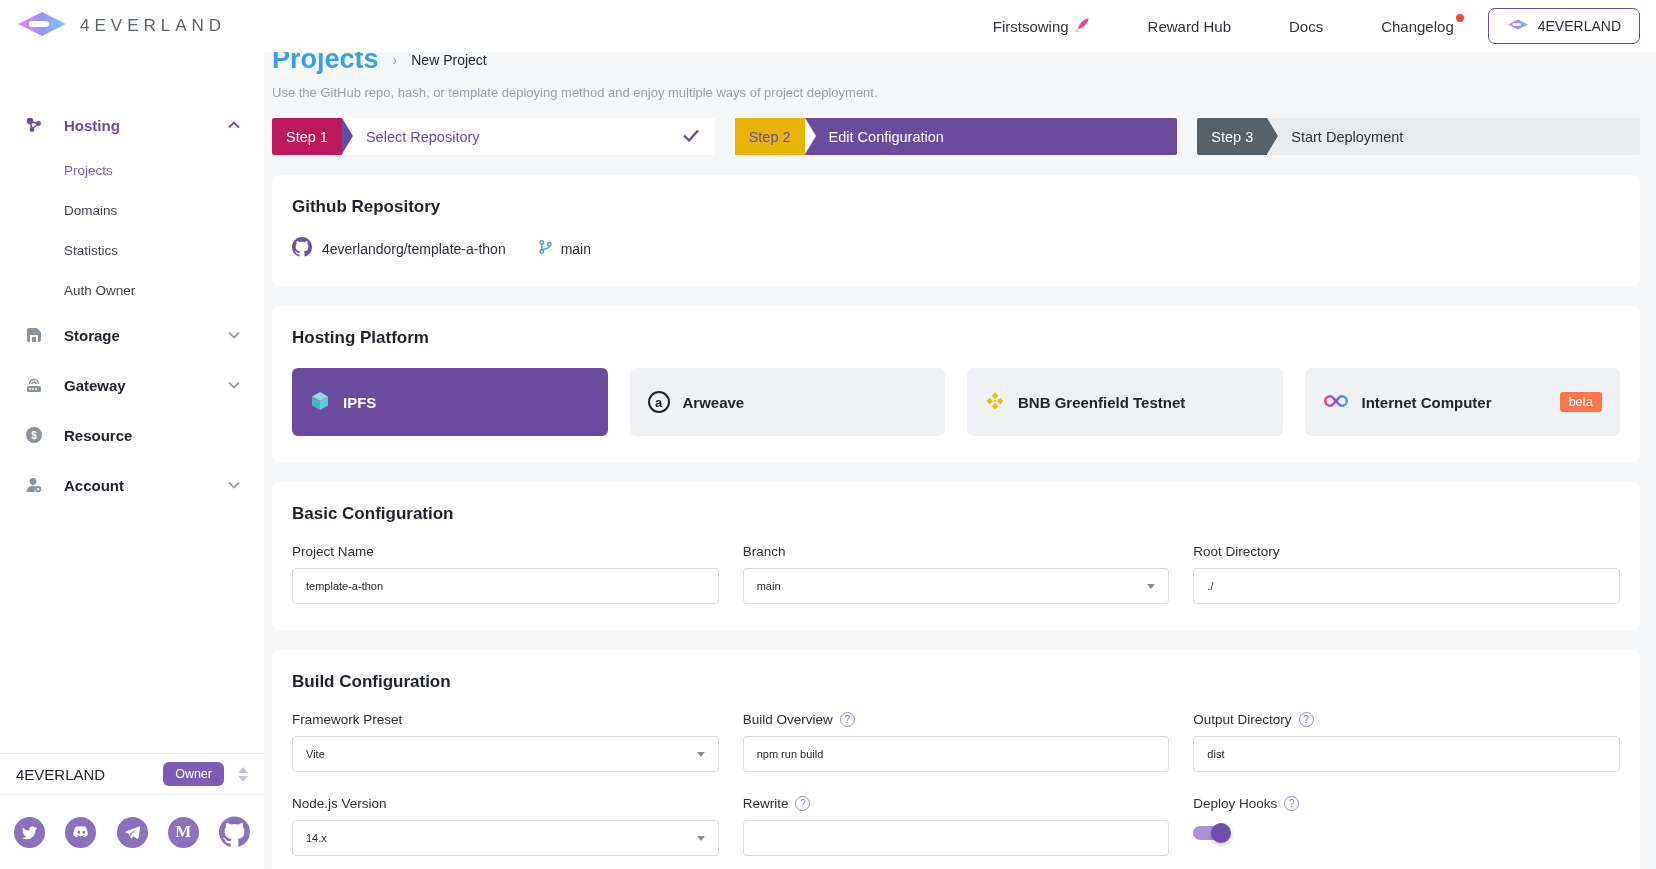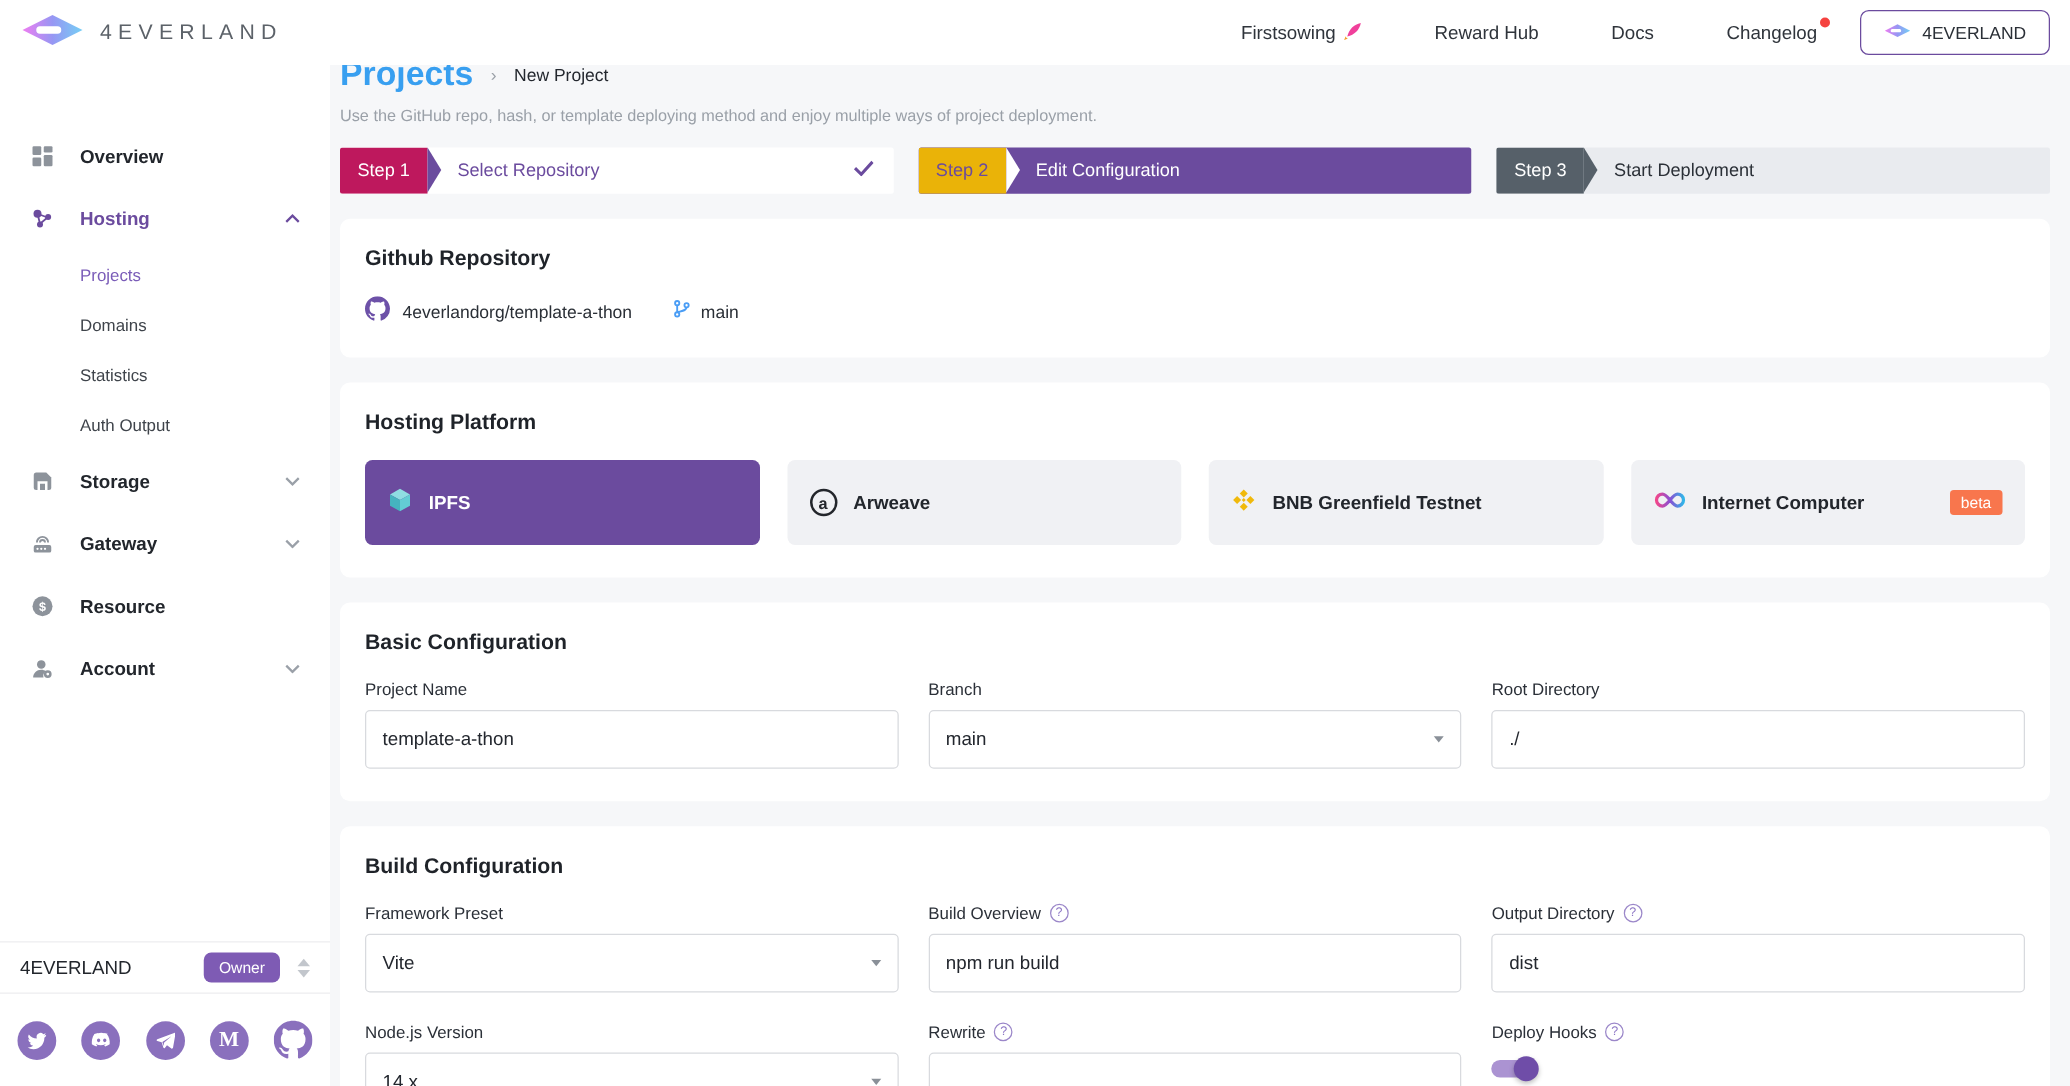--- a/index.html
+++ b/index.html
@@ -72,21 +72,21 @@
   .repo-branch { display:flex; align-items:center; gap:8px; margin-left:22px; }
 
   .tiles { display:flex; gap:22px; margin-top:20px; }
   .tile { flex:1; height:68px; border-radius:6px; background:#f0f1f4; display:flex; align-items:center; gap:13px; padding:0 18px; font-size:15px; font-weight:700; color:#22262c; cursor:pointer; }
   .tile.selected { background:#6b4b9e; color:#fff; }
   .beta-badge { margin-left:auto; background:#f8764d; color:#fff; font-size:12.5px; font-weight:400; border-radius:3px; padding:3px 9px; }
   .arweave-circ { width:22px; height:22px; border:2px solid #23262b; border-radius:50%; display:flex; align-items:center; justify-content:center; font-size:13px; font-weight:700; color:#23262b; }
 
   .fields { display:grid; grid-template-columns:1fr 1fr 1fr; gap:24px; margin-top:20px; }
   .field-label { font-size:13.5px; color:#2b3038; margin-bottom:9px; display:flex; align-items:center; gap:7px; }
-  .control { height:47px; border:1px solid #d8dade; border-radius:4px; background:#fff; display:flex; align-items:center; padding:16px 13px; font-size:15px; color:#23272e; }
+  .control { height:36px; border:1px solid #d8dade; border-radius:4px; background:#fff; display:flex; align-items:center; padding:16px 13px; font-size:11px; color:#23272e; }
   input.control { width:100%; outline:none; }
   .select { justify-content:space-between; cursor:pointer; }
   .caret { width:0; height:0; border-left:4.5px solid transparent; border-right:4.5px solid transparent; border-top:5.5px solid #8a9098; }
   .help { width:15px; height:15px; border-radius:50%; border:1px solid #9b87c9; color:#8b74c4; font-size:10px; display:inline-flex; align-items:center; justify-content:center; cursor:pointer; }
   .toggle { position:relative; width:40px; height:20px; margin-top:12px; cursor:pointer; }
   .toggle .track { position:absolute; left:0; top:3px; width:34px; height:14px; border-radius:7px; background:#ab93d2; }
   .toggle .knob { position:absolute; right:2px; top:0; width:20px; height:20px; border-radius:50%; background:#6f4da8; box-shadow:0 2px 4px rgba(0,0,0,.25); }
 </style>
 </head>
 <body>
@@ -136,31 +136,20 @@
         <rect x="13" y="12" width="20" height="6" rx="3" fill="#fff"></rect>
       </svg>
     </span>
     <span>4EVERLAND</span>
   </button>
 </header>
 
 <aside class="sidebar">
   <nav class="side-nav">
 
-    <div class="side-item">
-      <span class="icon18">
-        <svg width="18" height="18" viewBox="0 0 18 18" fill="#8d939b">
-          <rect x="1" y="1" width="7" height="7" rx="1"></rect>
-            <rect x="10" y="1" width="7" height="5" rx="1"></rect>
-          <rect x="1" y="10" width="7" height="7" rx="1"></rect>
-            <rect x="10" y="8" width="7" height="9" rx="1"></rect>
-        </svg>
-      </span>
-      <span>Overview</span>
-    </div>
 
     <div class="side-item active-parent">
       <span class="icon18">
         <svg width="18" height="18" viewBox="0 0 18 18">
           <g stroke="#6b4b9e" stroke-width="1.4">
               <line x1="5" y1="5" x2="13" y2="8"></line>
               <line x1="5" y1="5" x2="7" y2="13"></line>
               <line x1="13" y1="8" x2="7" y2="13"></line>
             </g>
           <circle cx="5" cy="5" r="3.2" fill="#6b4b9e"></circle>
@@ -179,21 +168,21 @@
     <div class="side-sub active">
         <span>Projects</span>
       </div>
     <div class="side-sub">
         <span>Domains</span>
       </div>
     <div class="side-sub">
         <span>Statistics</span>
       </div>
     <div class="side-sub">
-        <span>Auth Output</span>
+        <span>Auth Owner</span>
       </div>
 
     <div class="side-item">
       <span class="icon18">
         <svg width="18" height="18" viewBox="0 0 18 18">
           <path d="M2 4a2 2 0 012-2h8l4 4v8a2 2 0 01-2 2H4a2 2 0 01-2-2z" fill="#8d939b"></path>
           <rect x="5" y="9" width="8" height="7" fill="#fff"></rect>
             <rect x="7" y="11" width="4" height="5" fill="#8d939b"></rect>
         </svg>
       </span>

